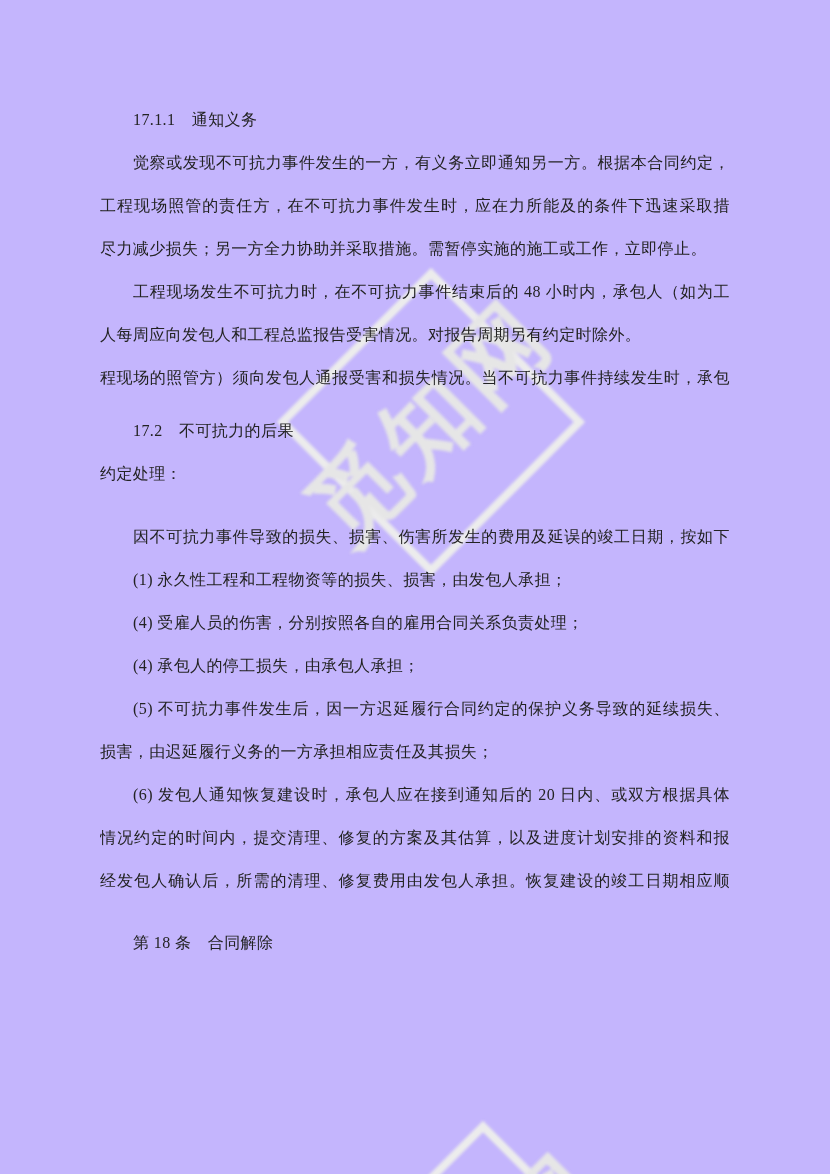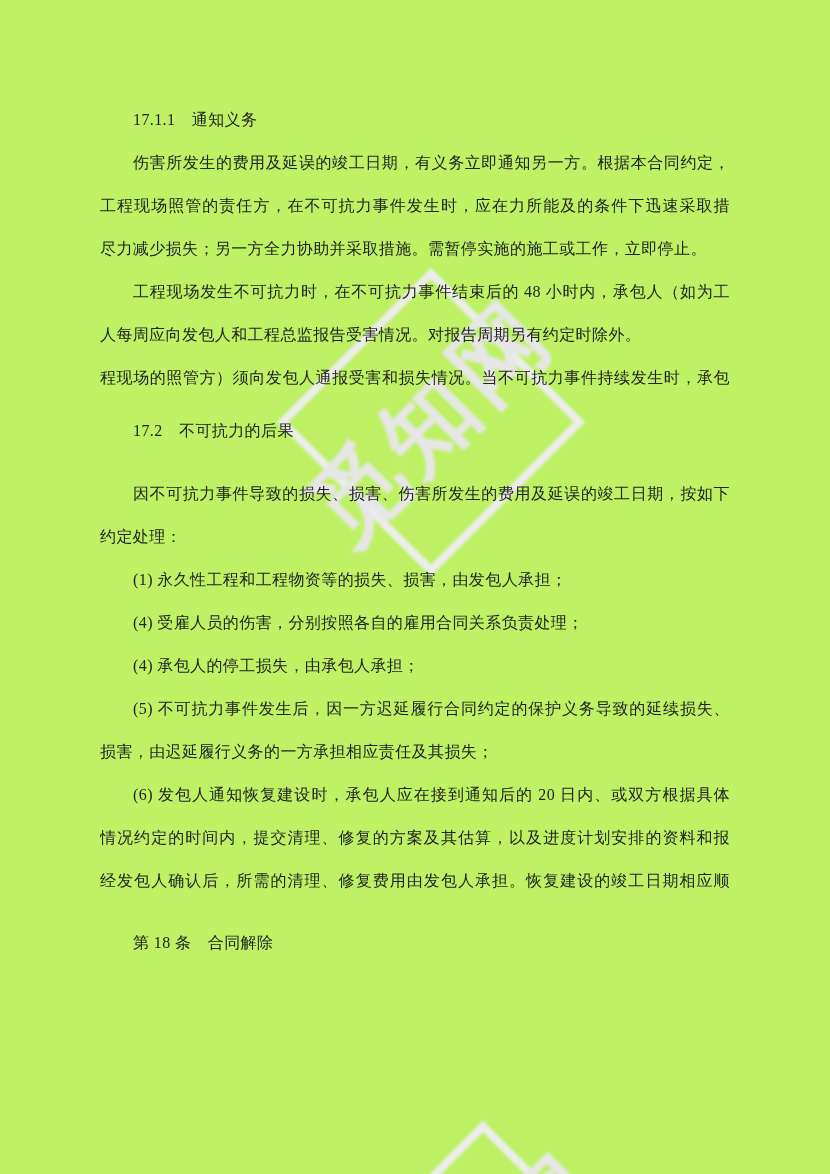--- a/index.html
+++ b/index.html
@@ -4,21 +4,21 @@
 <style>
   html, body {
     margin: 0;
     padding: 0;
     background: #ffffff;
   }
   .page {
     position: relative;
     width: 830px;
     height: 1174px;
-    background: #bef264;
+    background: #c4b5fd;
     overflow: hidden;
     font-family: "Liberation Serif", "DejaVu Serif", serif;
   }
 
   
   .watermark {
     position: absolute;
     width: 0;
     height: 0;
     z-index: 0;
@@ -83,29 +83,29 @@
   </div>
 
   <div class="watermark wm-bottom">
     <div class="wm-box"></div>
     <div class="wm-text">觅知网</div>
   </div>
 
   <div class="content">
 
   <div class="line ind">17.1.1　通知义务</div>
-      <div class="line ind just">伤害所发生的费用及延误的竣工日期，有义务立即通知另一方。根据本合同约定，</div>
+      <div class="line ind just">觉察或发现不可抗力事件发生的一方，有义务立即通知另一方。根据本合同约定，</div>
       <div class="line just">工程现场照管的责任方，在不可抗力事件发生时，应在力所能及的条件下迅速采取措施，</div>
       <div class="line">尽力减少损失；另一方全力协助并采取措施。需暂停实施的施工或工作，立即停止。</div>
       <div class="line ind just">工程现场发生不可抗力时，在不可抗力事件结束后的 48 小时内，承包人（如为工</div>
       <div class="line">人每周应向发包人和工程总监报告受害情况。对报告周期另有约定时除外。</div>
       <div class="line just">程现场的照管方）须向发包人通报受害和损失情况。当不可抗力事件持续发生时，承包</div>
       <div class="line ind" style="margin-top: 10px;">17.2　不可抗力的后果</div>
+      <div class="line">约定处理：</div>
       <div class="line ind just" style="margin-top: 20px;">因不可抗力事件导致的损失、损害、伤害所发生的费用及延误的竣工日期，按如下</div>
-      <div class="line">约定处理：</div>
       <div class="line ind">(1) 永久性工程和工程物资等的损失、损害，由发包人承担；</div>
       <div class="line ind">(4) 受雇人员的伤害，分别按照各自的雇用合同关系负责处理；</div>
       <div class="line ind">(4) 承包人的停工损失，由承包人承担；</div>
       <div class="line ind just">(5) 不可抗力事件发生后，因一方迟延履行合同约定的保护义务导致的延续损失、</div>
       <div class="line">损害，由迟延履行义务的一方承担相应责任及其损失；</div>
       <div class="line ind just">(6) 发包人通知恢复建设时，承包人应在接到通知后的 20 日内、或双方根据具体</div>
       <div class="line just">情况约定的时间内，提交清理、修复的方案及其估算，以及进度计划安排的资料和报告，</div>
       <div class="line just">经发包人确认后，所需的清理、修复费用由发包人承担。恢复建设的竣工日期相应顺延。</div>
       <div class="line ind" style="margin-top: 19px;">第 18 条　合同解除</div>
     </div>

